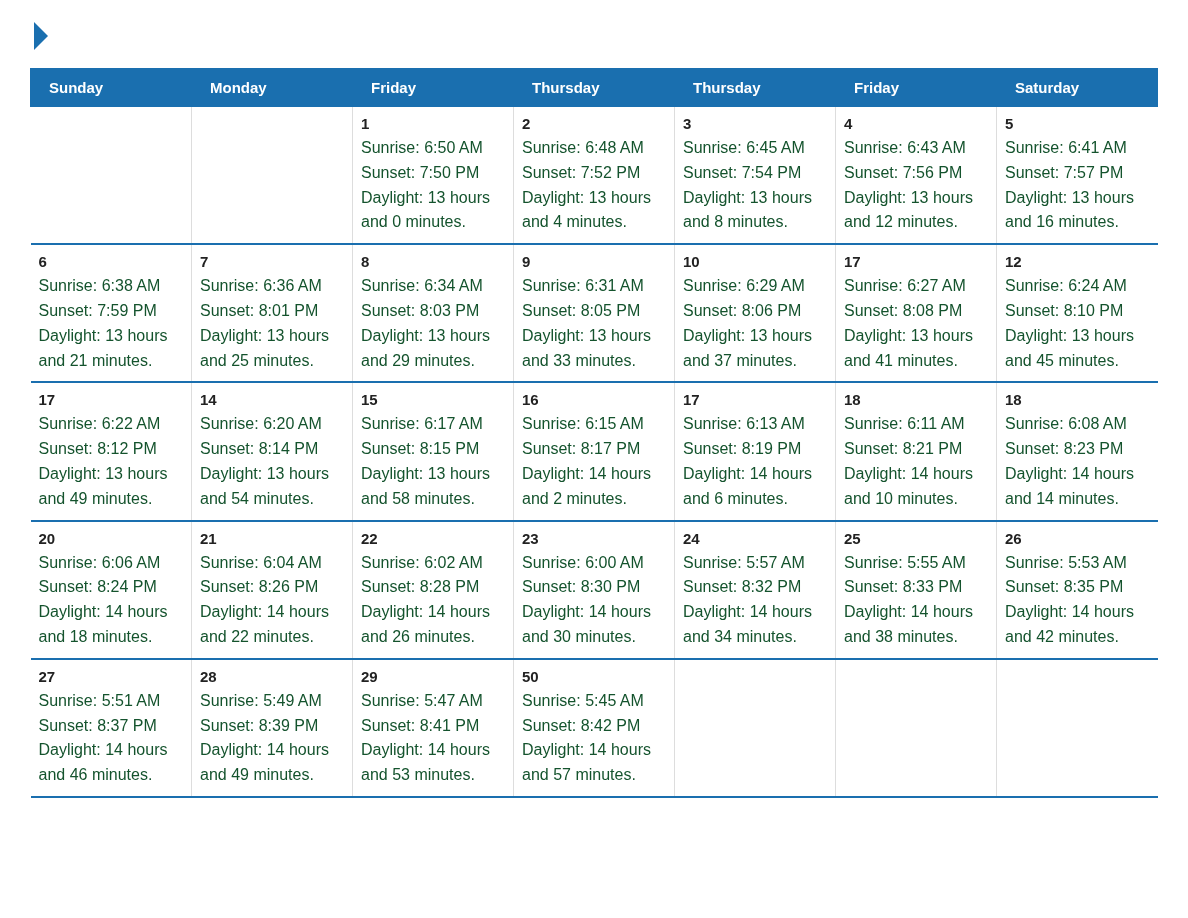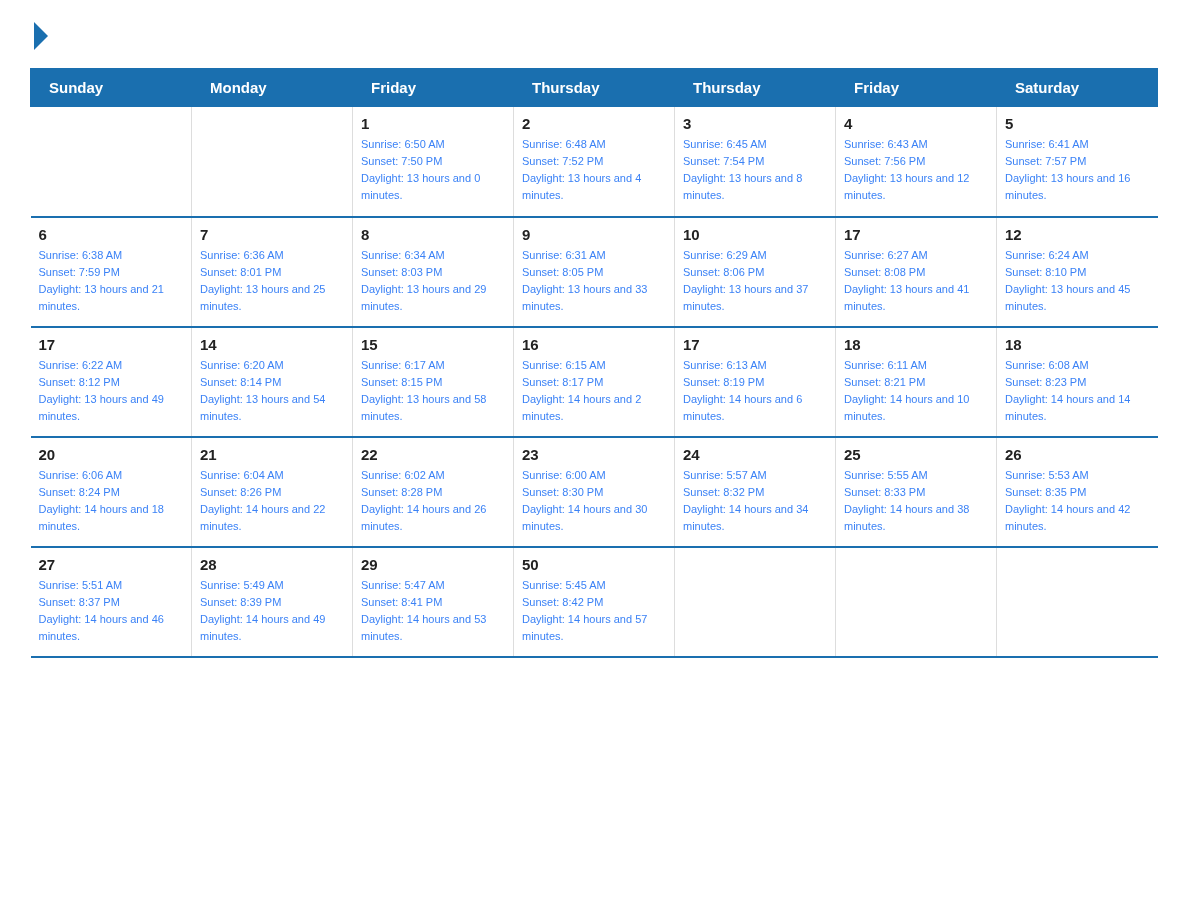--- a/index.html
+++ b/index.html
@@ -86,23 +86,23 @@
     tbody td:last-child {
       border-right: none;
     }
     .day-number {
       font-size: 15px;
       font-weight: bold;
       margin-bottom: 4px;
       color: #222;
     }
     .day-info {
-      font-size: 11px;
+      font-size: 16px;
       line-height: 1.55;
-      color: #3b82f6;
+      color: #14532d;
     }
     .empty-cell {
       background: #fff;
     }
   </style>
 </head>
 <body>
 
 <div class="header">
   <div class="logo">

